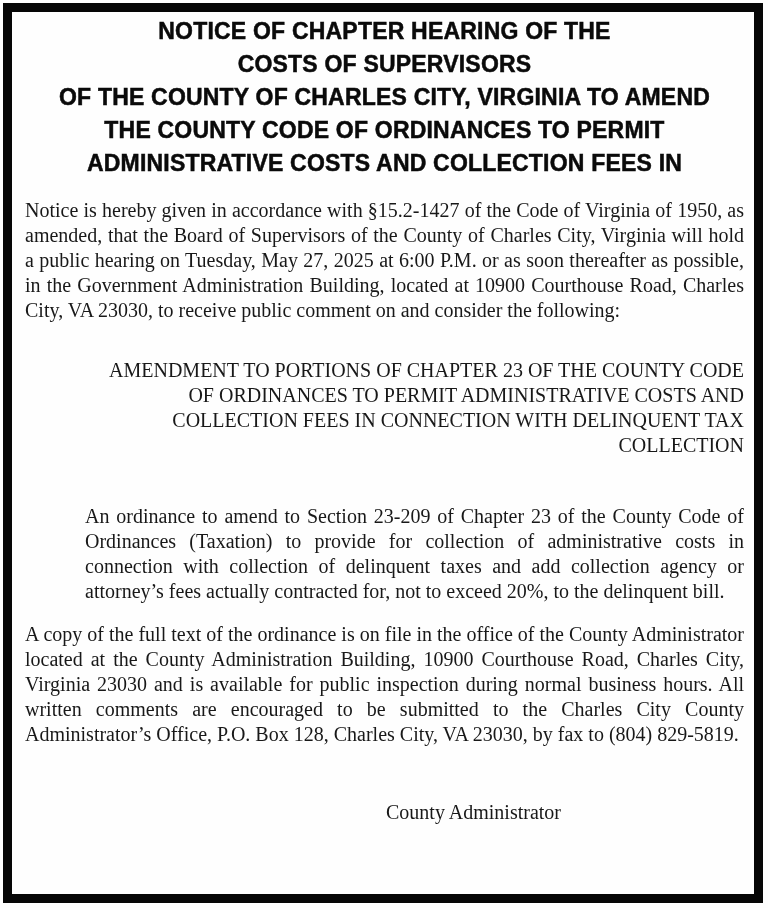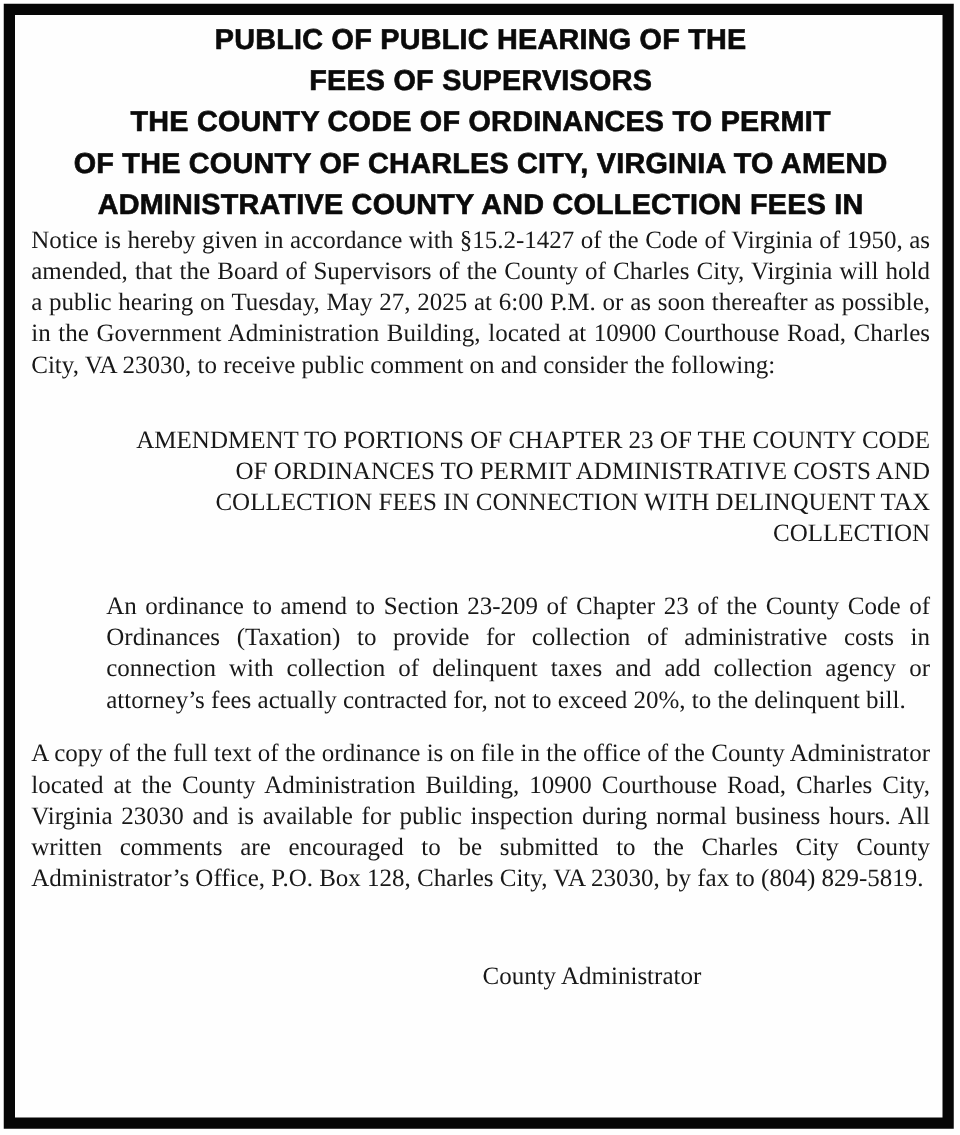--- a/index.html
+++ b/index.html
@@ -37,31 +37,32 @@
     color: #0a0a0a;
     letter-spacing: 0.2px;
     -webkit-text-stroke: 0.5px #0a0a0a;
   }
   .para {
     font-size: 20px;
     line-height: 25px;
     color: #181818;
   }
   .intro {
+    margin-top: 18px;
     text-align: justify;
   }
   .indented {
     margin-left: 60px;
   }
   .amendment {
     margin-top: 35px;
     text-align: right;
   }
   .ordinance {
-    margin-top: 33px;
+    margin-top: 46px;
     text-align: justify;
   }
   .availability {
     margin-top: 18px;
     text-align: justify;
   }
   .signature {
     margin-top: 53px;
     position: relative;
     left: 89px;
@@ -71,25 +72,25 @@
     color: #181818;
   }
 </style>
 </head>
 <body>
 
 <div class="sheet">
   <div class="frame">
 
     <div class="notice-title">
-      <div>PUBLIC OF PUBLIC HEARING OF THE</div>
-      <div>FEES OF SUPERVISORS</div>
+      <div>NOTICE OF CHAPTER HEARING OF THE</div>
+      <div>COSTS OF SUPERVISORS</div>
+      <div>OF THE COUNTY OF CHARLES CITY, VIRGINIA TO AMEND</div>
       <div>THE COUNTY CODE OF ORDINANCES TO PERMIT</div>
-      <div>OF THE COUNTY OF CHARLES CITY, VIRGINIA TO AMEND</div>
-      <div>ADMINISTRATIVE COUNTY AND COLLECTION FEES IN</div>
+      <div>ADMINISTRATIVE COSTS AND COLLECTION FEES IN</div>
     </div>
 
     <div class="para intro">Notice is hereby given in accordance with §15.2-1427 of the Code of Virginia of 1950, as amended, that the Board of Supervisors of the County of Charles City, Virginia will hold a public hearing on Tuesday, May 27, 2025 at 6:00 P.M. or as soon thereafter as possible, in the Government Administration Building, located at 10900 Courthouse Road, Charles City, VA 23030, to receive public comment on and consider the following:</div>
 
     <div class="para indented amendment">AMENDMENT TO PORTIONS OF CHAPTER 23 OF THE COUNTY CODE OF ORDINANCES TO PERMIT ADMINISTRATIVE COSTS AND COLLECTION FEES IN CONNECTION WITH DELINQUENT TAX COLLECTION</div>
 
     <div class="para indented ordinance">An ordinance to amend to Section 23-209 of Chapter 23 of the County Code of Ordinances (Taxation) to provide for collection of administrative costs in connection with collection of delinquent taxes and add collection agency or attorney’s fees actually contracted for, not to exceed 20%, to the delinquent bill.</div>
 
     <div class="para availability">A copy of the full text of the ordinance is on file in the office of the County Administrator located at the County Administration Building, 10900 Courthouse Road, Charles City, Virginia 23030 and is available for public inspection during normal business hours.  All written comments are encouraged to be submitted to the Charles City County Administrator’s Office, P.O. Box 128, Charles City, VA 23030, by fax to (804) 829-5819.</div>
 

